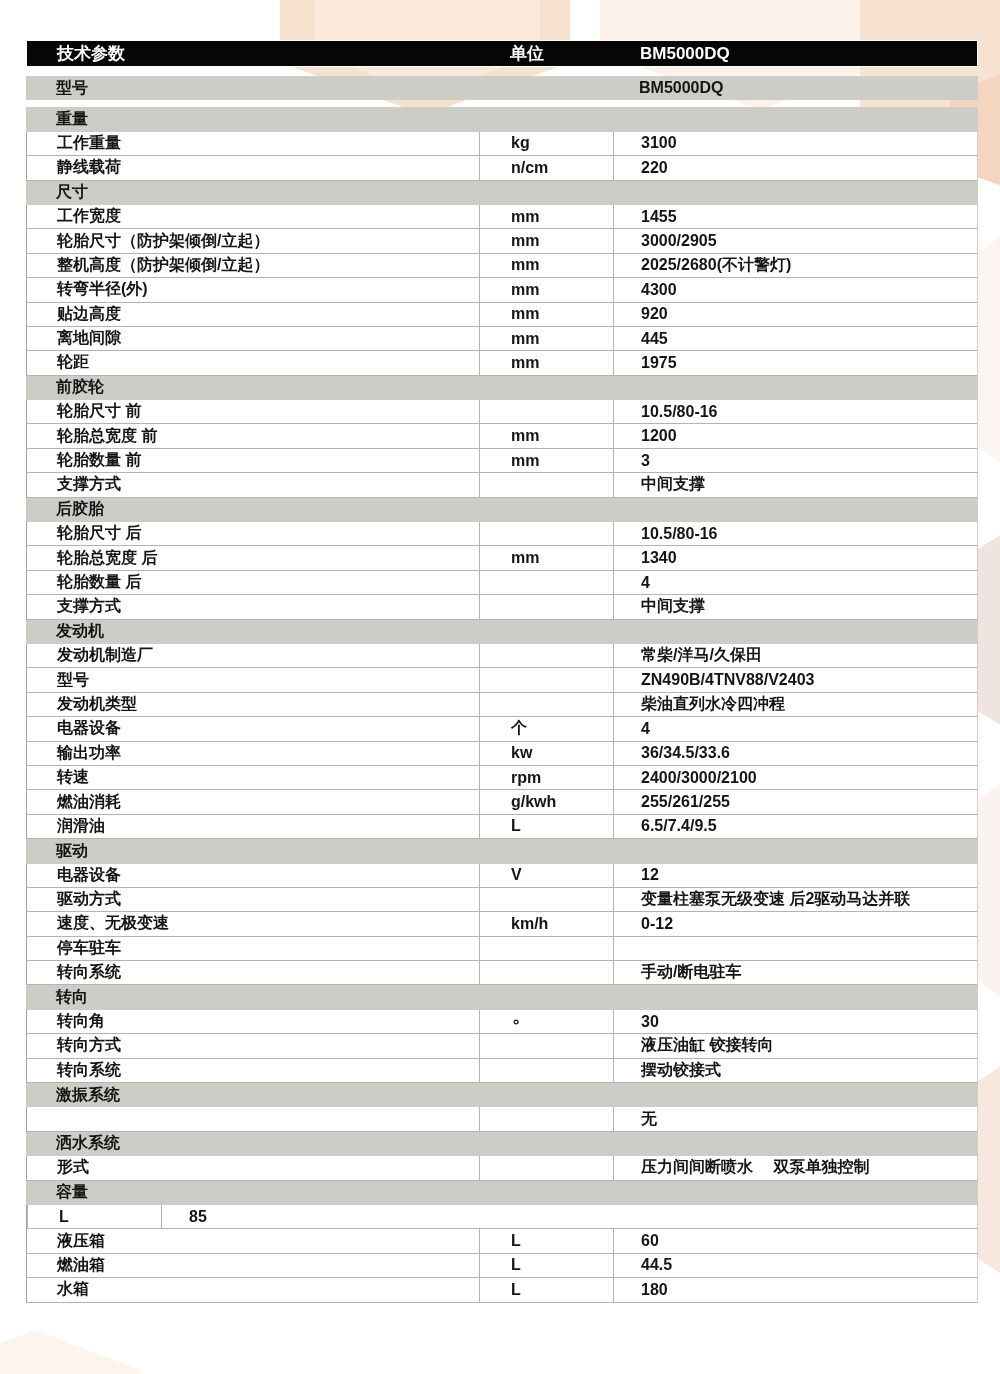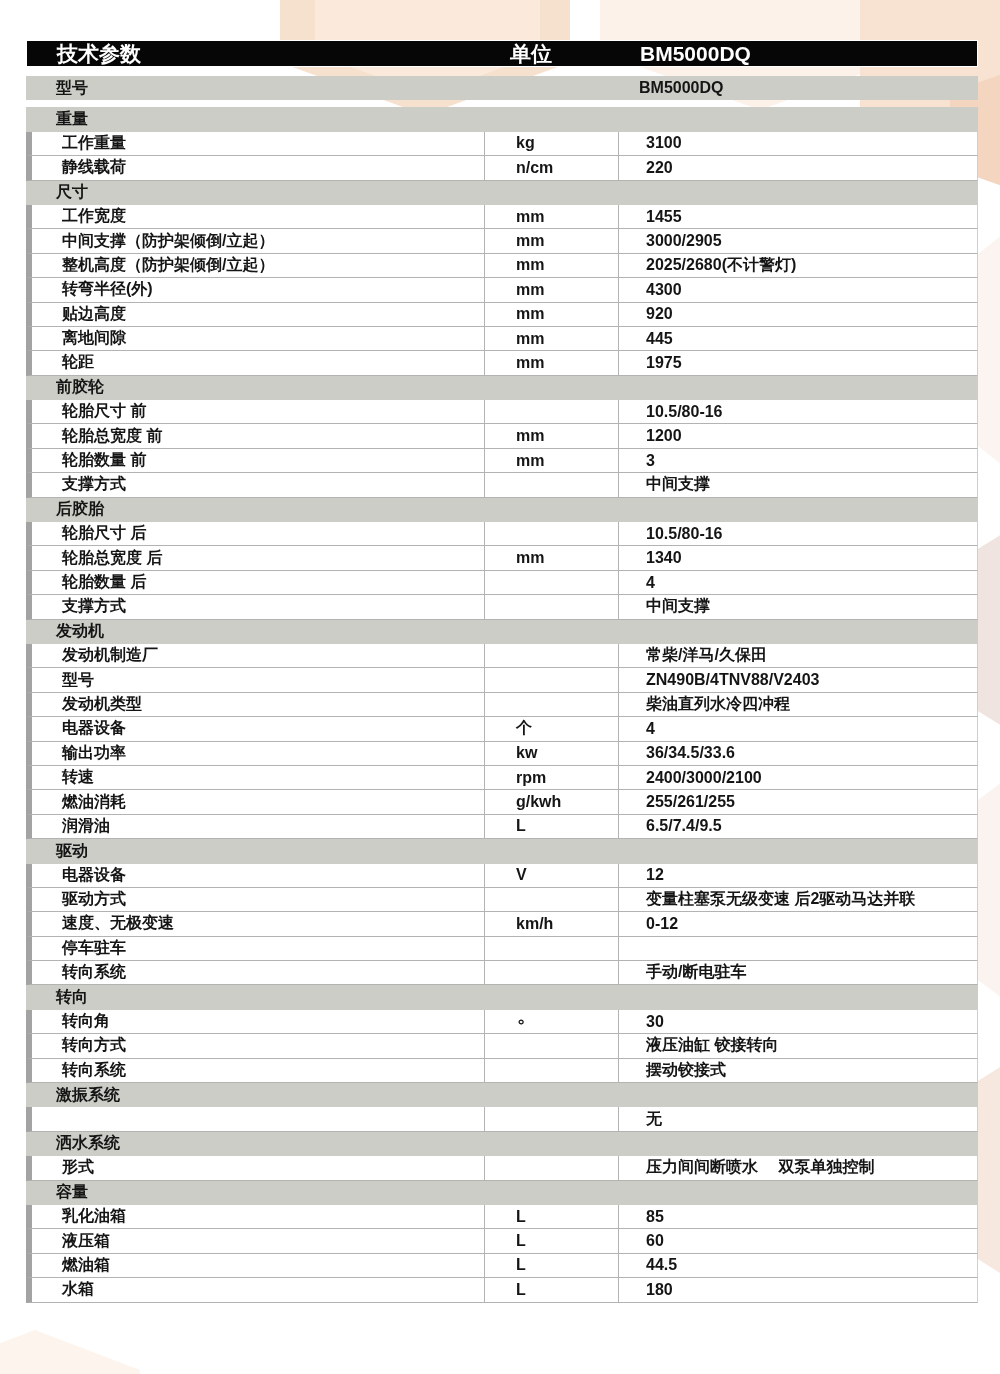--- a/index.html
+++ b/index.html
@@ -23,36 +23,36 @@
     position:absolute;
     left:26px; top:40px;
     width:952px;
     z-index:2;
   }
   .row { display:flex; align-items:center; }
   .thead {
     height:27px;
     background:var(--header-bg,#060606);
     color:var(--header-text,#ffffff);
-    font-size:21px;
+    font-size:17px;
     border:1px solid #fff;
   }
   .gap1 { height:9px; }
   .gap2 { height:7px; }
   .model-row, .section-row {
     height:24.4px;
     background:var(--section-bg,#cdcdc8);
     font-size:16px;
   }
   .section-row { padding-left:30px;font-family:Liberation Serif, serif; }
   .data-row {
     height:24.4px;
     background:#ffffff;
     border-bottom:1px solid var(--border,#b3b3b1);
-    border-left:6px solid #a3a3a3;
+    border-left:1px solid #a3a3a3;
     border-right:1px solid #cfcfcd;
     font-size:16px;
   }
   .cell { height:100%; display:flex; align-items:center; overflow:hidden; white-space:nowrap; }
   .c1 { width:452px; padding-left:30px; }
   .c2 { width:134px; padding-left:31px; }
   .c3 { flex:1; padding-left:27px; }
   .data-row .c2, .data-row .c3 { border-left:1px solid var(--border,#b3b3b1); }
   .model-row .cell, .thead .cell { border:none; }
 </style>
@@ -101,21 +101,21 @@
       </div>
       <div class="row section-row">
         <span>尺寸</span>
       </div>
       <div class="row data-row">
         <div class="cell c1">工作宽度</div>
         <div class="cell c2">mm</div>
         <div class="cell c3">1455</div>
       </div>
       <div class="row data-row">
-        <div class="cell c1">中间支撑（防护架倾倒/立起）</div>
+        <div class="cell c1">轮胎尺寸（防护架倾倒/立起）</div>
         <div class="cell c2">mm</div>
         <div class="cell c3">3000/2905</div>
       </div>
       <div class="row data-row">
         <div class="cell c1">整机高度（防护架倾倒/立起）</div>
         <div class="cell c2">mm</div>
         <div class="cell c3">2025/2680(不计警灯)</div>
       </div>
       <div class="row data-row">
         <div class="cell c1">转弯半径(外)</div>
@@ -285,21 +285,20 @@
       </div>
       <div class="row data-row">
         <div class="cell c1">形式</div>
         <div class="cell c2"></div>
         <div class="cell c3">压力间间断喷水　 双泵单独控制</div>
       </div>
       <div class="row section-row">
         <span>容量</span>
       </div>
       <div class="row data-row">
-        <div class="cell c1">乳化油箱</div>
         <div class="cell c2">L</div>
         <div class="cell c3">85</div>
       </div>
       <div class="row data-row">
         <div class="cell c1">液压箱</div>
         <div class="cell c2">L</div>
         <div class="cell c3">60</div>
       </div>
       <div class="row data-row">
         <div class="cell c1">燃油箱</div>

